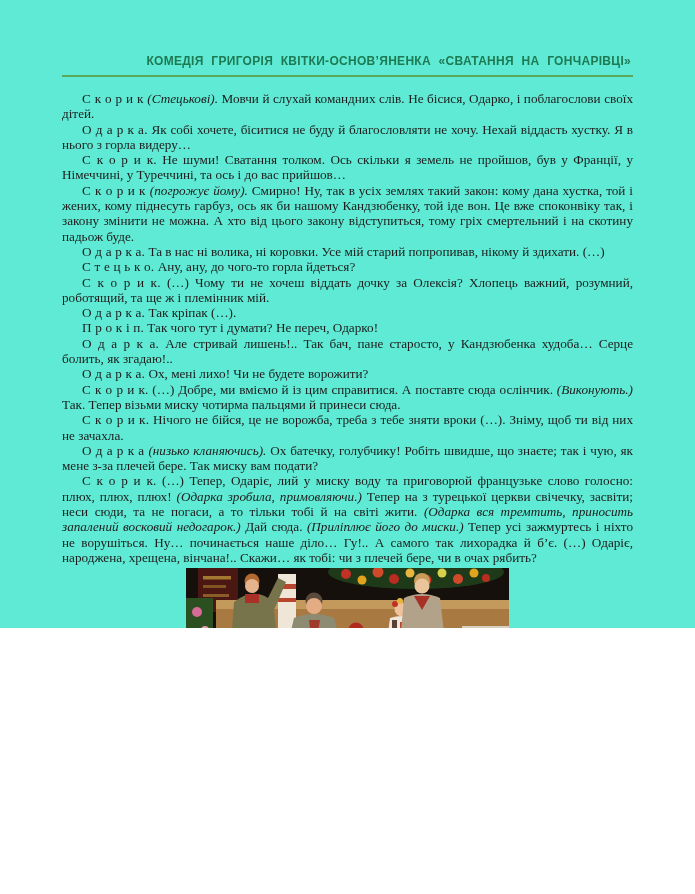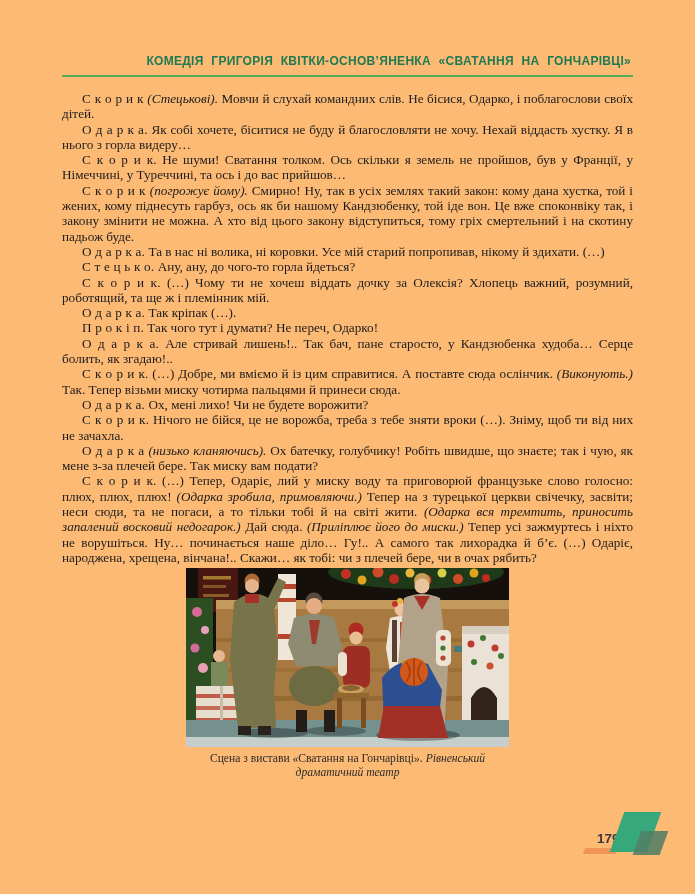--- a/index.html
+++ b/index.html
@@ -1,17 +1,17 @@
 <!DOCTYPE html>
 <html lang="uk"><head>
 <meta charset="utf-8">
 <style>
   html,body{margin:0;padding:0;background:#ffffff;}
   .page{
-    position:relative;width:695px;height:894px;background:#fdba74;
+    position:relative;width:695px;height:628px;background:#5eead4;
     font-family:"Liberation Serif",serif;color:#1c1c1c;overflow:hidden;
   }
   .content{position:absolute;left:62px;top:50px;width:571px;}
   .chapter-header{
     font-family:"Liberation Sans",sans-serif;font-weight:bold;font-size:12px;
     color:#1e7a52;text-align:right;letter-spacing:.3px;word-spacing:4px;
     padding:4px 2px 7px 0;border-bottom:2px solid #5aa85c;
   }
   .play{margin-top:14px;font-size:13.2px;line-height:15.3px;text-align:justify;}
   .para{margin:0;text-indent:20px;}
@@ -53,22 +53,22 @@
         <p class="para"><span class="run-name">С к о р и к </span><span class="run-italic">(Стецькові).</span><span class="run-plain"> Мовчи й слухай командних слів. Не бісися, Одарко, і поблагослови своїх дітей.</span></p>
         <p class="para"><span class="run-name">О д а р к а.</span><span class="run-plain"> Як собі хочете, біситися не буду й благословляти не хочу. Нехай віддасть хустку. Я в нього з горла видеру…</span></p>
         <p class="para"><span class="run-name">С к о р и к.</span><span class="run-plain"> Не шуми! Сватання толком. Ось скільки я земель не пройшов, був у Франції, у Німеччині, у Туреччині, та ось і до вас прийшов…</span></p>
         <p class="para"><span class="run-name">С к о р и к </span><span class="run-italic">(погрожує йому).</span><span class="run-plain"> Смирно! Ну, так в усіх землях такий закон: кому дана хустка, той і жених, кому піднесуть гарбуз, ось як би нашому Кандзюбенку, той іде вон. Це вже споконвіку так, і закону змінити не можна. А хто від цього закону відступиться, тому гріх смертельний і на скотину падьож буде.</span></p>
         <p class="para"><span class="run-name">О д а р к а.</span><span class="run-plain"> Та в нас ні волика, ні коровки. Усе мій старий попропивав, нікому й здихати. (…)</span></p>
         <p class="para"><span class="run-name">С т е ц ь к о.</span><span class="run-plain"> Ану, ану, до чого-то горла йдеться?</span></p>
         <p class="para"><span class="run-name">С к о р и к.</span><span class="run-plain"> (…) Чому ти не хочеш віддать дочку за Олексія? Хлопець важний, розумний, роботящий, та ще ж і племінник мій.</span></p>
         <p class="para"><span class="run-name">О д а р к а.</span><span class="run-plain"> Так кріпак (…).</span></p>
         <p class="para"><span class="run-name">П р о к і п.</span><span class="run-plain"> Так чого тут і думати? Не переч, Одарко!</span></p>
         <p class="para"><span class="run-name">О д а р к а.</span><span class="run-plain"> Але стривай лишень!.. Так бач, пане старосто, у Кандзюбенка худоба… Серце болить, як згадаю!..</span></p>
+        <p class="para"><span class="run-name">О д а р к а.</span><span class="run-plain"> Ох, мені лихо! Чи не будете ворожити?</span></p>
         <p class="para"><span class="run-name">С к о р и к.</span><span class="run-plain"> (…) Добре, ми вміємо й із цим справитися. А поставте сюда ослінчик. </span><span class="run-italic">(Виконують.)</span><span class="run-plain"> Так. Тепер візьми миску чотирма пальцями й принеси сюда.</span></p>
-        <p class="para"><span class="run-name">О д а р к а.</span><span class="run-plain"> Ох, мені лихо! Чи не будете ворожити?</span></p>
         <p class="para"><span class="run-name">С к о р и к.</span><span class="run-plain"> Нічого не бійся, це не ворожба, треба з тебе зняти вроки (…). Зніму, щоб ти від них не зачахла.</span></p>
         <p class="para"><span class="run-name">О д а р к а </span><span class="run-italic">(низько кланяючись).</span><span class="run-plain"> Ох батечку, голубчику! Робіть швидше, що знаєте; так і чую, як мене з-за плечей бере. Так миску вам подати?</span></p>
         <p class="para"><span class="run-name">С к о р и к.</span><span class="run-plain"> (…) Тепер, Одаріє, лий у миску воду та приговорюй французьке слово голосно: плюх, плюх, плюх! </span><span class="run-italic">(Одарка зробила, примовляючи.)</span><span class="run-plain"> Тепер на з турецької церкви свічечку, засвіти; неси сюди, та не погаси, а то тільки тобі й на світі жити. </span><span class="run-italic">(Одарка вся тремтить, приносить запалений восковий недогарок.)</span><span class="run-plain"> Дай сюда. </span><span class="run-italic">(Приліплює його до миски.)</span><span class="run-plain"> Тепер усі зажмуртесь і ніхто не ворушіться. Ну… починається наше діло… Гу!.. А самого так лихорадка й б’є. (…) Одаріє, народжена, хрещена, вінчана!.. Скажи… як тобі: чи з плечей бере, чи в очах рябить?</span></p>
       </div>
 
     <figure class="figure" style="margin-block:3px auto;">
       <svg width="323" height="179" viewBox="0 0 323 179" aria-label="theatre scene">
 
         <rect width="323" height="179" fill="#15100c"></rect>
 

